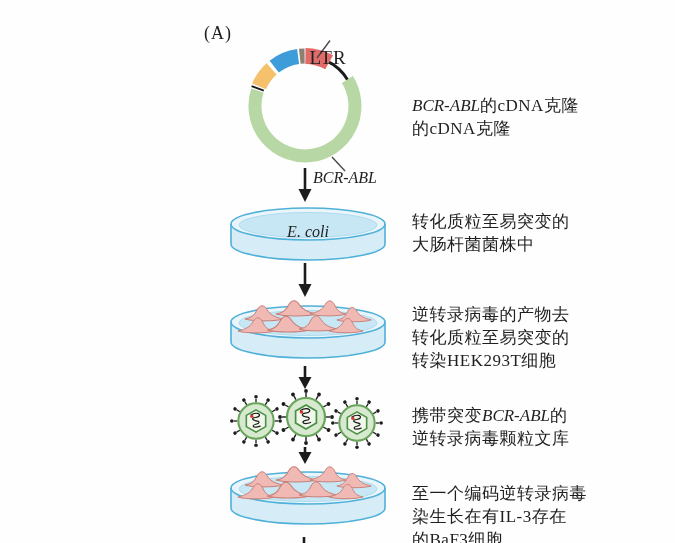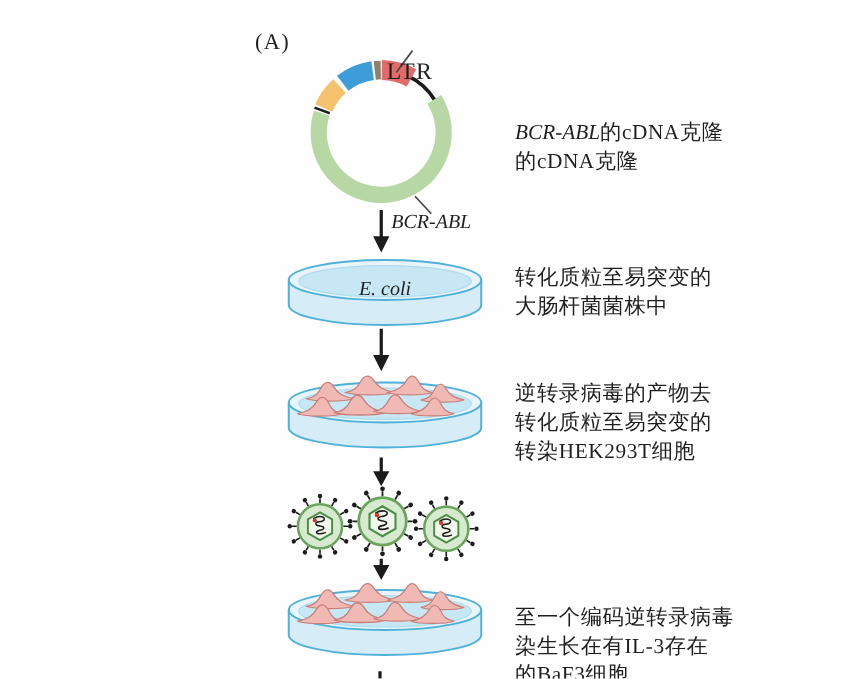--- a/index.html
+++ b/index.html
@@ -200,19 +200,23 @@
   </div>
   <div class="caption cap2">
     <div><span>转化质粒至易突变的</span></div>
     <div><span>大肠杆菌菌株中</span></div>
   </div>
   <div class="caption cap3">
     <div><span>逆转录病毒的产物去</span></div>
     <div><span>转化质粒至易突变的</span></div>
     <div><span>转染HEK293T细胞</span></div>
   </div>
+  <div class="caption cap4">
+    <div><span>携带突变</span><span class="it">BCR-ABL</span><span>的</span></div>
+    <div><span>逆转录病毒颗粒文库</span></div>
+  </div>
   <div class="caption cap5">
     <div><span>至一个编码逆转录病毒</span></div>
     <div><span>染生长在有IL-3存在</span></div>
     <div><span>的BaF3细胞</span></div>
   </div>
 
 </div>
 
 </body></html>

